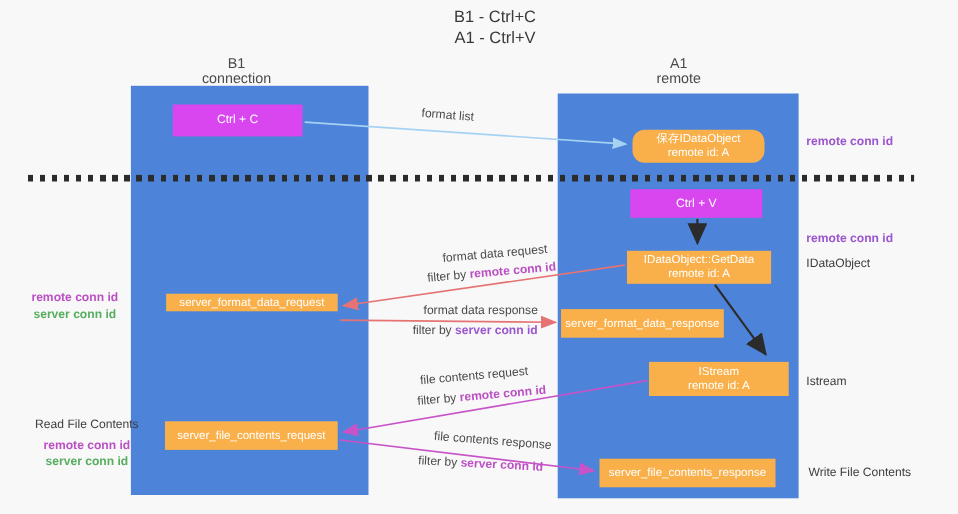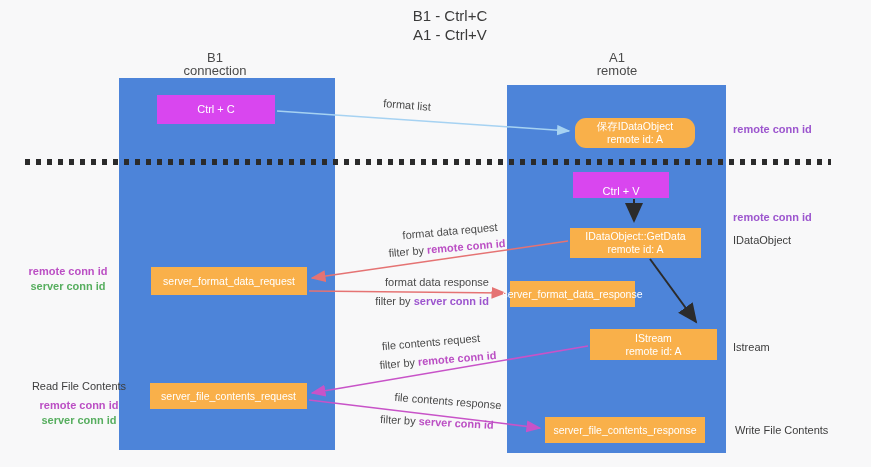--- a/index.html
+++ b/index.html
@@ -93,34 +93,34 @@
 
   <div class="abs node green" style="left:157px; top:95px; width:118px; height:29px;">
     <span>Ctrl + C</span>
   </div>
 
   <div class="abs node orange" style="left:575px; top:118px; width:120px; height:30px;border-radius:11px;">
     <span>保存IDataObject</span>
     <span>remote id: A</span>
   </div>
 
-  <div class="abs node green" style="left:573px; top:172px; width:96px; height:26px;justify-content:flex-end;">
+  <div class="abs node green" style="left:573px; top:172px; width:120px; height:26px;">
     <span>Ctrl + V</span>
   </div>
 
   <div class="abs node orange" style="left:570px; top:228px; width:131px; height:30px;">
     <span>IDataObject::GetData</span>
     <span>remote id: A</span>
   </div>
 
-  <div class="abs node orange" style="left:151px; top:267px; width:156px; height:28px;">
+  <div class="abs node orange" style="left:151px; top:267px; width:156px; height:16px;">
     <span>server_format_data_request</span>
   </div>
 
-  <div class="abs node orange" style="left:510px; top:281px; width:125px; height:26px;">
+  <div class="abs node orange" style="left:510px; top:281px; width:148px; height:26px;">
     <span>server_format_data_response</span>
   </div>
 
   <div class="abs node orange" style="left:590px; top:329px; width:127px; height:31px;">
     <span>IStream</span>
     <span>remote id: A</span>
   </div>
 
   <div class="abs node orange" style="left:150px; top:383px; width:157px; height:26px;">
     <span>server_file_contents_request</span>

